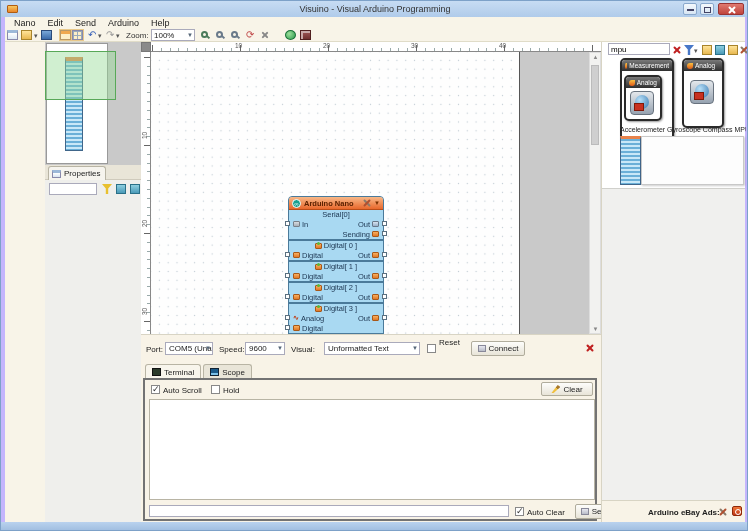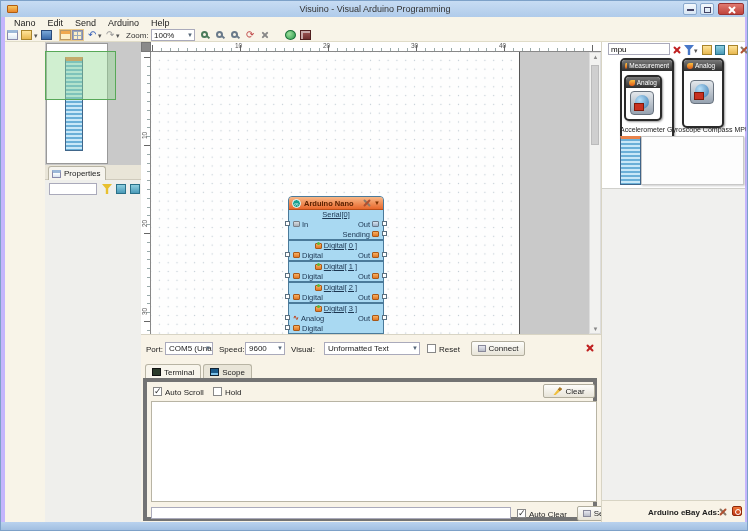--- a/index.html
+++ b/index.html
@@ -78,21 +78,21 @@
   
   .comp{position:absolute;left:137px;top:144px;width:96px;background:#a9d9f2;border:1px solid #4a7a9a;border-radius:4px 4px 0 0;font-size:7.5px;color:#1c3550;}
   .comp-header{height:13px;background:linear-gradient(#f8b888,#e8682c);border-bottom:1px solid #b84c18;border-radius:3px 3px 0 0;display:flex;align-items:center;padding:0 3px;gap:3px;}
   .comp-title{flex:1;font-weight:bold;font-size:7.5px;color:#5a2000;}
   .icon-arduino{width:9px;height:9px;border-radius:50%;background:#18a090;border:1px solid #fff;color:#fff;font-size:6px;line-height:8px;text-align:center;}
   .tools-ic{position:relative;width:8px;height:8px;}
   .tools-ic::before,.tools-ic::after{content:"";position:absolute;left:50%;top:50%;width:9px;height:2px;transform:translate(-50%,-50%) rotate(45deg);background:#8a7a6a;border-radius:1px;}
   .tools-ic::after{transform:translate(-50%,-50%) rotate(-45deg);background:#b05030;}
   .comp-chev{font-size:6px;color:#7a3000;}
   .crow{position:relative;height:10px;display:flex;align-items:center;padding:0 4px;gap:2px;}
-  .crow-title{height:9px;justify-content:center;text-decoration:underline;}
+  .crow-title{height:9px;justify-content:center;}
   .crow .spacer{flex:1;}
   .cdivider{height:2px;background:#4a7a9a;}
   .pin{position:absolute;width:5px;height:5px;background:#fff;border:1px solid #5a7080;top:2px;}
   .pin.l{left:-4px;} .pin.r{right:-4px;}
   .io-ic{width:7px;height:6px;background:linear-gradient(#f8b060,#e07828);border:1px solid #a85818;border-radius:1px;position:relative;}
   .io-ic.green::after{content:"";position:absolute;left:1px;top:-2px;width:3px;height:3px;border-radius:50%;background:#58b838;}
   .io-ic.gray{background:linear-gradient(#d8dce0,#a8b0b8);border-color:#788088;}
   .io-ic.blue{background:linear-gradient(#d8e4f0,#98b0c8);border-color:#687888;}
   .analog-ic{color:#c03000;font-size:7px;font-weight:bold;line-height:6px;}
   
@@ -101,21 +101,21 @@
   .dd{position:absolute;background:#fff;border:1px solid #aab;height:13px;font-size:8px;padding:1px 10px 0 3px;overflow:hidden;white-space:nowrap;}
   .cb{position:absolute;width:9px;height:9px;background:#fff;border:1px solid #888;}
   .cb.checked::after{content:"✓";position:absolute;left:0px;top:-2px;font-size:9px;color:#333;}
   .btn{position:absolute;background:linear-gradient(#fdfdfb,#e8e4d8);border:1px solid #b0ac9c;border-radius:2px;font-size:8px;display:flex;align-items:center;justify-content:center;gap:3px;}
   .btn-ic{width:8px;height:7px;background:linear-gradient(#e8e8f0,#b8bcc8);border:1px solid #889;}
   .tabs{position:absolute;left:4px;top:29px;height:15px;display:flex;gap:2px;}
   .tab{display:flex;align-items:center;gap:3px;padding:0 6px;font-size:8px;border:1px solid #b8b4a4;border-bottom:none;border-radius:3px 3px 0 0;background:#e9e5d8;}
   .tab.active{background:#f8f5ec;}
   .ic-term{width:9px;height:8px;background:#2a3a2a;border:1px solid #111;}
   .ic-scope{width:9px;height:8px;background:#1a5a8a;border:1px solid #123;box-shadow:inset 0 -2px 0 #7ac0e8;}
-  .term-box{position:absolute;left:2px;top:43px;width:454px;height:143px;border:4px solid #737373;background:#f8f3e7;}
+  .term-box{position:absolute;left:2px;top:43px;width:454px;height:143px;border:2px solid #737373;background:#f8f3e7;}
   .term-area{position:absolute;left:4px;top:19px;width:446px;height:101px;background:#fff;border:1px solid #b8b4a4;}
   .clear-broom{width:9px;height:8px;background:linear-gradient(45deg,#f0c040 60%,#a87828 60%);clip-path:polygon(0 100%,45% 35%,70% 0,100% 25%,65% 60%,25% 100%);}
   .redx{position:absolute;width:9px;height:9px;--c:#c02020;}
   
   .right-panel{position:absolute;left:596px;top:25px;width:144px;height:480px;background:#fff;border-left:1px solid #d8d4c4;}
   .rp-search{position:absolute;left:6px;top:1px;width:62px;}
   .rp-ic{position:absolute;top:3px;width:10px;height:10px;}
   .card{position:absolute;background:#fff;border:2px solid #2a2a2a;border-radius:5px;box-shadow:1px 1px 2px rgba(0,0,0,.4);}
   .card-header{height:11px;background:linear-gradient(#7a7a7a,#2e2e2e);border-radius:3px 3px 0 0;color:#fff;font-size:6.5px;display:flex;align-items:center;gap:2px;padding:0 3px;}
   .flame{width:6px;height:6px;background:linear-gradient(#f8c040,#e05818);border-radius:50% 0 50% 50%;}
@@ -329,21 +329,21 @@
         <div class="dd" style="left:104px;top:7px;width:40px">
           <span>9600</span>
           <span class="sel-arrow">▼</span>
         </div>
         <span class="bp-label" style="left:150px;top:10px">Visual:</span>
         <div class="dd" style="left:183px;top:7px;width:96px">
           <span>Unformatted Text</span>
           <span class="sel-arrow">▼</span>
         </div>
         <div class="cb" style="left:286px;top:9px"></div>
-        <span class="bp-label" style="left:298px;top:10px">Reset</span>
+        <span class="bp-label" style="left:298px;top:3px">Reset</span>
         <div class="btn" style="left:330px;top:6px;width:54px;height:15px">
           <span class="btn-ic"></span>
           <span>Connect</span>
         </div>
         <div class="redx xicon" style="left:444px;top:8px"></div>
 
         <div class="tabs">
           <div class="tab active">
             <span class="ic-term"></span>
             <span>Terminal</span>

